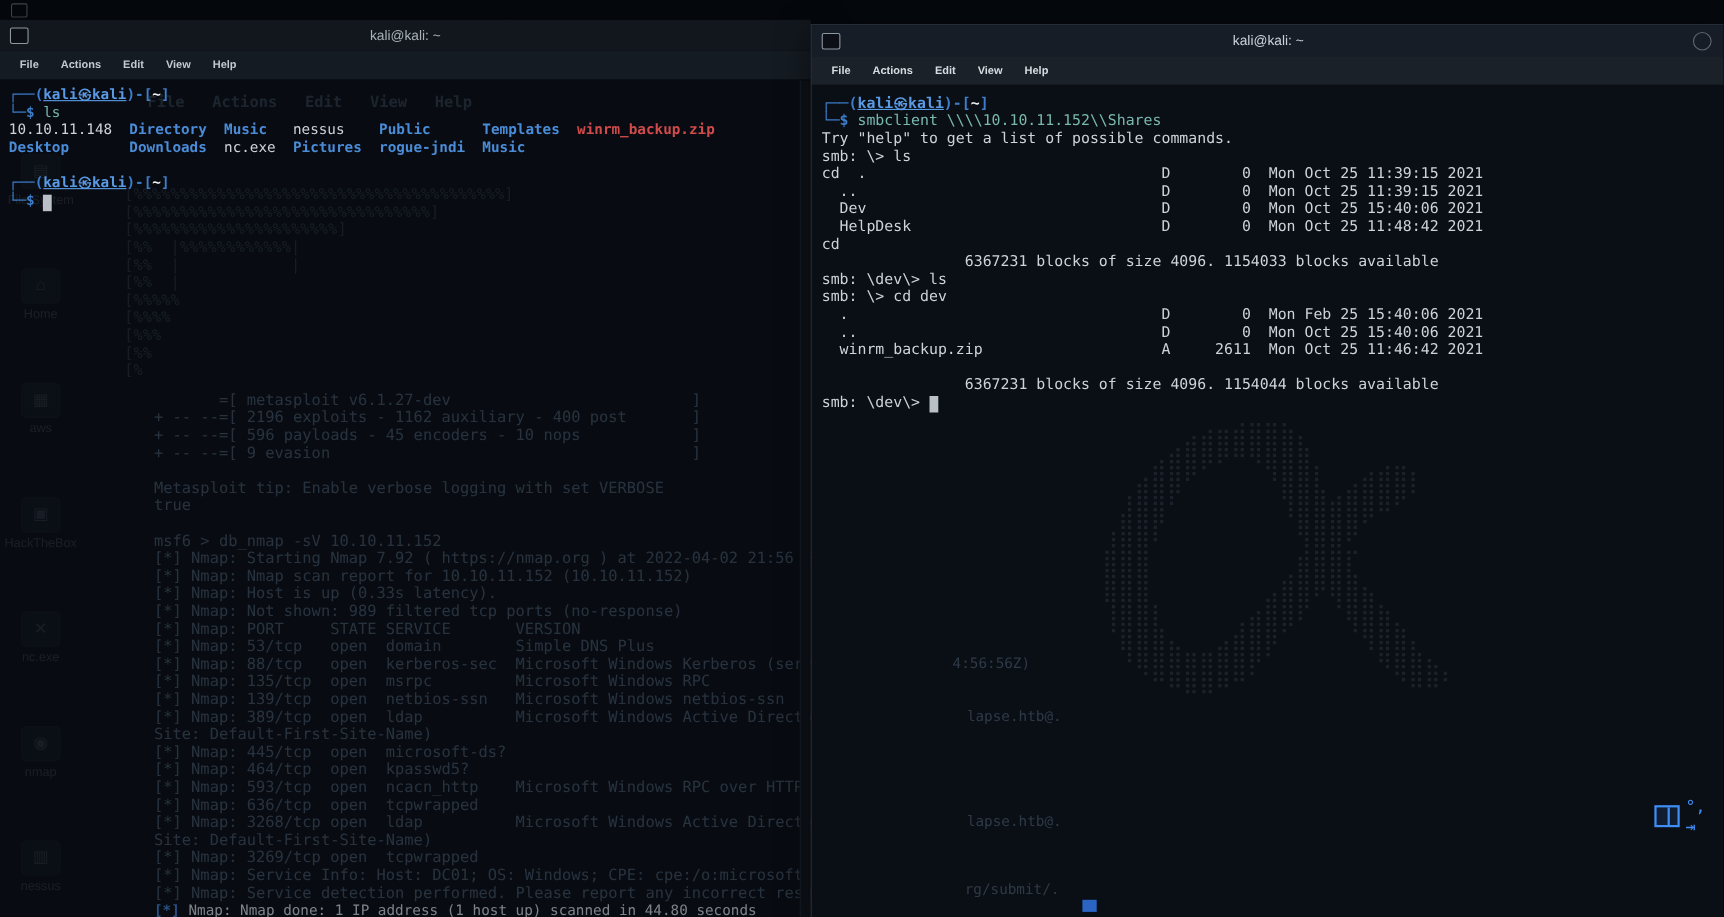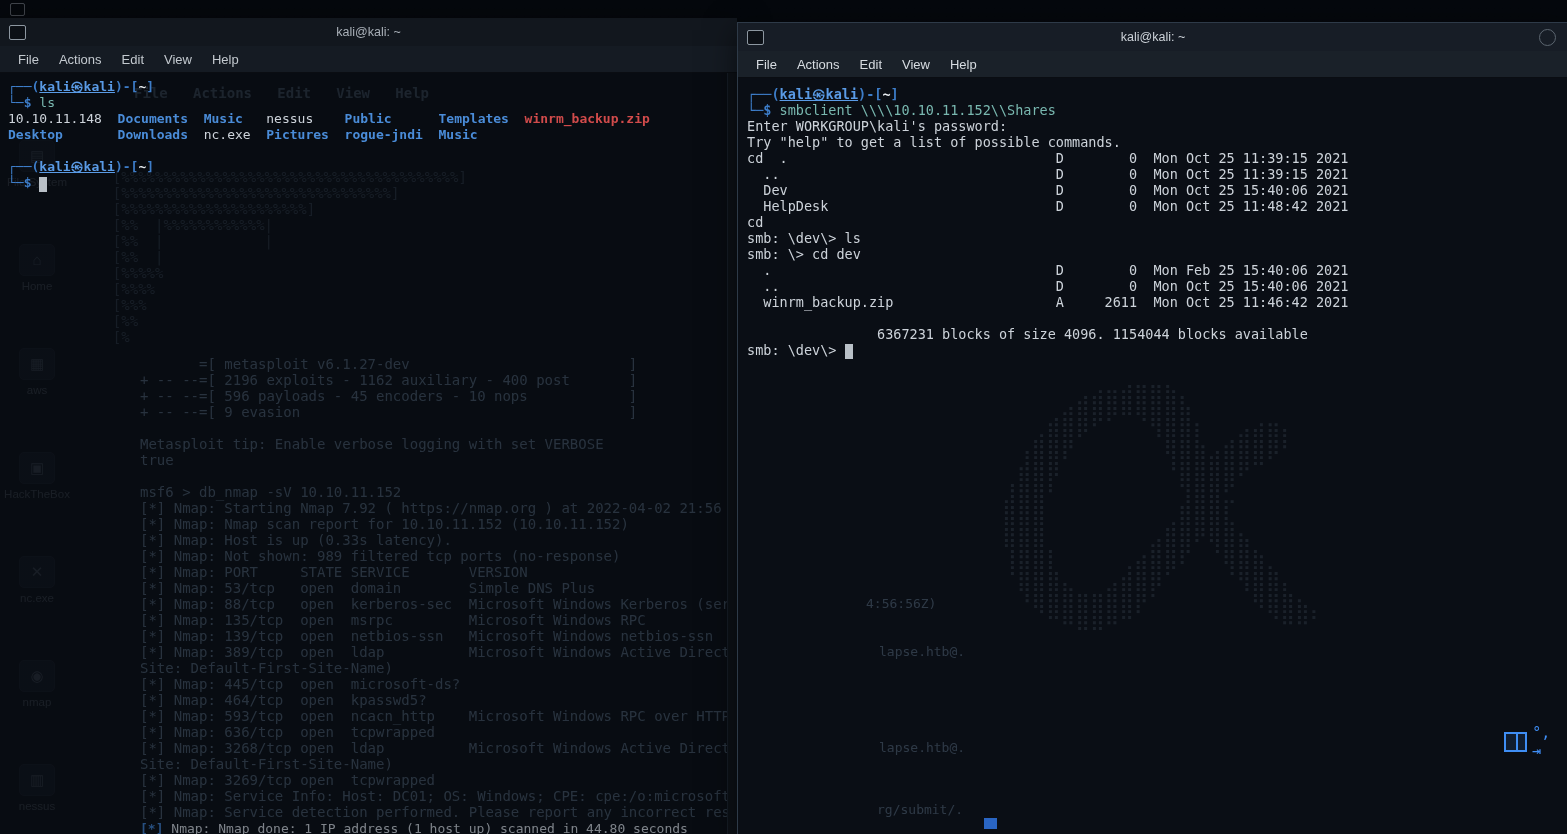--- a/index.html
+++ b/index.html
@@ -22,21 +22,21 @@
 
   .titlebar{flex:0 0 28px;height:28px;background:#12171e;display:flex;align-items:center;position:relative;}
   .right .titlebar{background:#171d26;}
   .titlebar .title{position:absolute;left:0;right:0;text-align:center;font-size:12.5px;color:#a9b0b8;}
   .right .titlebar .title{color:#ccd2d8;}
   .win-icon{width:15px;height:13px;border:1px solid #8d97a1;border-radius:2px;margin-left:9px;background:#0c1016;position:relative;z-index:1;}
   .circle-btn{position:absolute;right:12px;top:6px;width:15px;height:15px;border:1px solid #5c6670;border-radius:50%;background:transparent;}
 
   .menubar{flex:0 0 26px;height:26px;background:#151b23;display:flex;align-items:center;padding-left:8px;border-bottom:1px solid #0a0d12;}
   .right .menubar{background:#1a2129;}
-  .menu-item{font-size:13px;font-weight:400;padding:0 10px;color:#d7dce1;cursor:default;}
+  .menu-item{font-size:10px;font-weight:700;padding:0 10px;color:#d7dce1;cursor:default;}
   .left .menu-item{color:#c3c9cf;}
 
   
   .term{flex:1;position:relative;overflow:hidden;font-family:"DejaVu Sans Mono","DejaVu Sans",monospace;
     font-size:13px;line-height:16px;}
   .left .term{background:rgba(10,14,20,.82);padding:6px 0 0 8px;}
   .right .term{background:rgba(10,15,22,.96);padding:8px 0 0 9px;font-size:13.5px;}
   .term-lines{position:relative;z-index:2;}
   .term-line{white-space:pre;height:16px;}
 
@@ -163,21 +163,21 @@
 [*] Nmap: 593/tcp  open  ncacn_http    Microsoft Windows RPC over HTTP 1.0
 [*] Nmap: 636/tcp  open  tcpwrapped
 [*] Nmap: 3268/tcp open  ldap          Microsoft Windows Active Directory
 Site: Default-First-Site-Name)
 [*] Nmap: 3269/tcp open  tcpwrapped
 [*] Nmap: Service Info: Host: DC01; OS: Windows; CPE: cpe:/o:microsoft:win
 [*] Nmap: Service detection performed. Please report any incorrect results</pre>
       <div class="term-lines">
           <div class="term-line"><span class="c-frame">┌──(</span><span class="c-user">kali㉿kali</span><span class="c-frame">)-[</span><span class="c-path">~</span><span class="c-frame">]</span></div>
           <div class="term-line"><span class="c-frame">└─$ </span><span class="c-cmd">ls</span></div>
-          <div class="term-line"><span class="c-out">10.10.11.148  </span><span class="c-dir">Documents  </span><span class="c-dir">Music   </span><span class="c-out">nessus    </span><span class="c-dir">Public      </span><span class="c-dir">Templates  </span><span class="c-arc">winrm_backup.zip</span></div>
+          <div class="term-line"><span class="c-out">10.10.11.148  </span><span class="c-dir">Directory  </span><span class="c-dir">Music   </span><span class="c-out">nessus    </span><span class="c-dir">Public      </span><span class="c-dir">Templates  </span><span class="c-arc">winrm_backup.zip</span></div>
           <div class="term-line"><span class="c-dir">Desktop       </span><span class="c-dir">Downloads  </span><span class="c-out">nc.exe  </span><span class="c-dir">Pictures  </span><span class="c-dir">rogue-jndi  </span><span class="c-dir">Music</span></div>
           <div class="term-line"><span class="c-out"></span></div>
           <div class="term-line"><span class="c-frame">┌──(</span><span class="c-user">kali㉿kali</span><span class="c-frame">)-[</span><span class="c-path">~</span><span class="c-frame">]</span></div>
           <div class="term-line"><span class="c-frame">└─$ </span><span class="c-cursor"> </span></div>
         </div>
       <div class="ghost-bottom"><div class="term-line"><span class="c-frame">[*]</span><span class="c-out"> Nmap: Nmap done: 1 IP address (1 host up) scanned in 44.80 seconds</span></div></div>
       <div class="scrollbar"></div>
     </div>
   </section>
 
@@ -207,27 +207,28 @@
 ⠘⣿⣿⣷⡀⠀⠀⢀⣼⣿⣿⠋⠀⠀⠀⠘⢿⣿⣷⡀
 ⠀⠹⣿⣿⣿⣶⣶⣿⣿⡿⠃⠀⠀⠀⠀⠀⠈⢿⣿⣷⣄
 ⠀⠀⠈⠛⠿⣿⣿⠿⠛⠁⠀⠀⠀⠀⠀⠀⠀⠀⠙⠿⠿⠃</pre>
       <div class="frag frag-1">4:56:56Z)</div>
       <div class="frag frag-2">lapse.htb@.</div>
       <div class="frag frag-3">lapse.htb@.</div>
       <div class="frag frag-4">rg/submit/.</div>
       <div class="term-lines">
           <div class="term-line"><span class="c-frame">┌──(</span><span class="c-user">kali㉿kali</span><span class="c-frame">)-[</span><span class="c-path">~</span><span class="c-frame">]</span></div>
           <div class="term-line"><span class="c-frame">└─$ </span><span class="c-cmd">smbclient \\\\10.10.11.152\\Shares</span></div>
-          <div class="term-line"><span class="c-out">Enter WORKGROUP\kali's password:</span></div>
           <div class="term-line"><span class="c-out">Try "help" to get a list of possible commands.</span></div>
+          <div class="term-line"><span class="c-out">smb: \&gt; ls</span></div>
           <div class="term-line"><span class="c-out">cd  .                                 D        0  Mon Oct 25 11:39:15 2021</span></div>
           <div class="term-line"><span class="c-out">  ..                                  D        0  Mon Oct 25 11:39:15 2021</span></div>
           <div class="term-line"><span class="c-out">  Dev                                 D        0  Mon Oct 25 15:40:06 2021</span></div>
           <div class="term-line"><span class="c-out">  HelpDesk                            D        0  Mon Oct 25 11:48:42 2021</span></div>
           <div class="term-line"><span class="c-out">cd</span></div>
+          <div class="term-line"><span class="c-out">                6367231 blocks of size 4096. 1154033 blocks available</span></div>
           <div class="term-line"><span class="c-out">smb: \dev\&gt; ls</span></div>
           <div class="term-line"><span class="c-out">smb: \&gt; cd dev</span></div>
           <div class="term-line"><span class="c-out">  .                                   D        0  Mon Feb 25 15:40:06 2021</span></div>
           <div class="term-line"><span class="c-out">  ..                                  D        0  Mon Oct 25 15:40:06 2021</span></div>
           <div class="term-line"><span class="c-out">  winrm_backup.zip                    A     2611  Mon Oct 25 11:46:42 2021</span></div>
           <div class="term-line"><span class="c-out"></span></div>
           <div class="term-line"><span class="c-out">                6367231 blocks of size 4096. 1154044 blocks available</span></div>
           <div class="term-line"><span class="c-out">smb: \dev\&gt; </span><span class="c-cursor"> </span></div>
         </div>
     </div>

